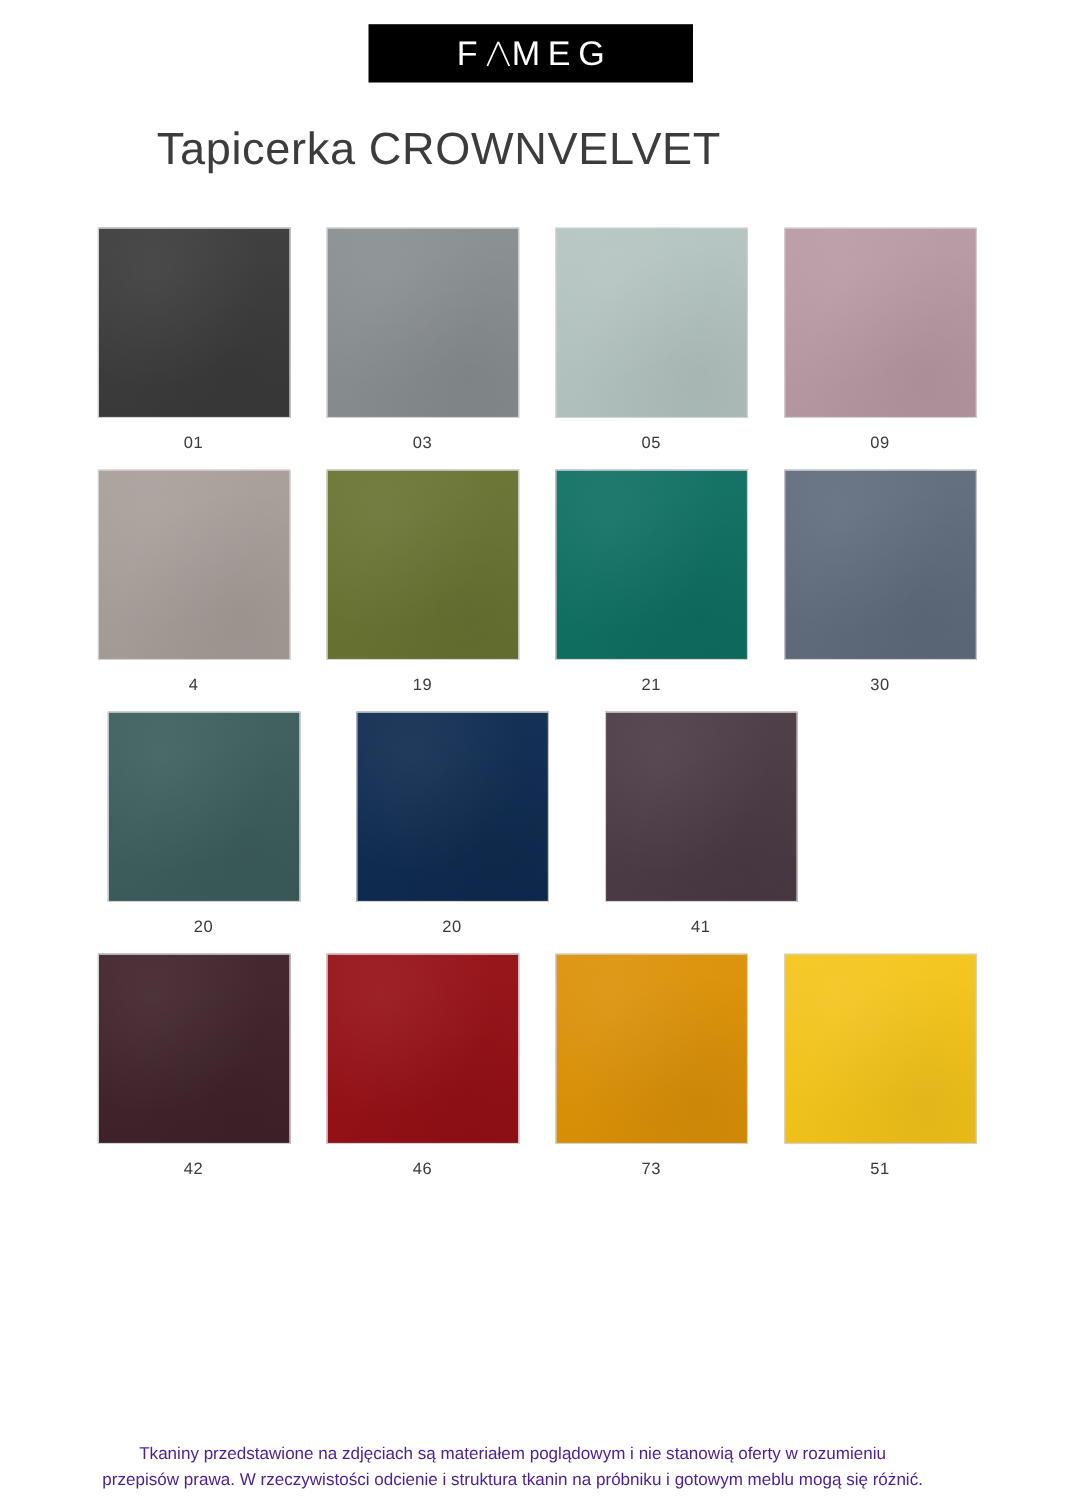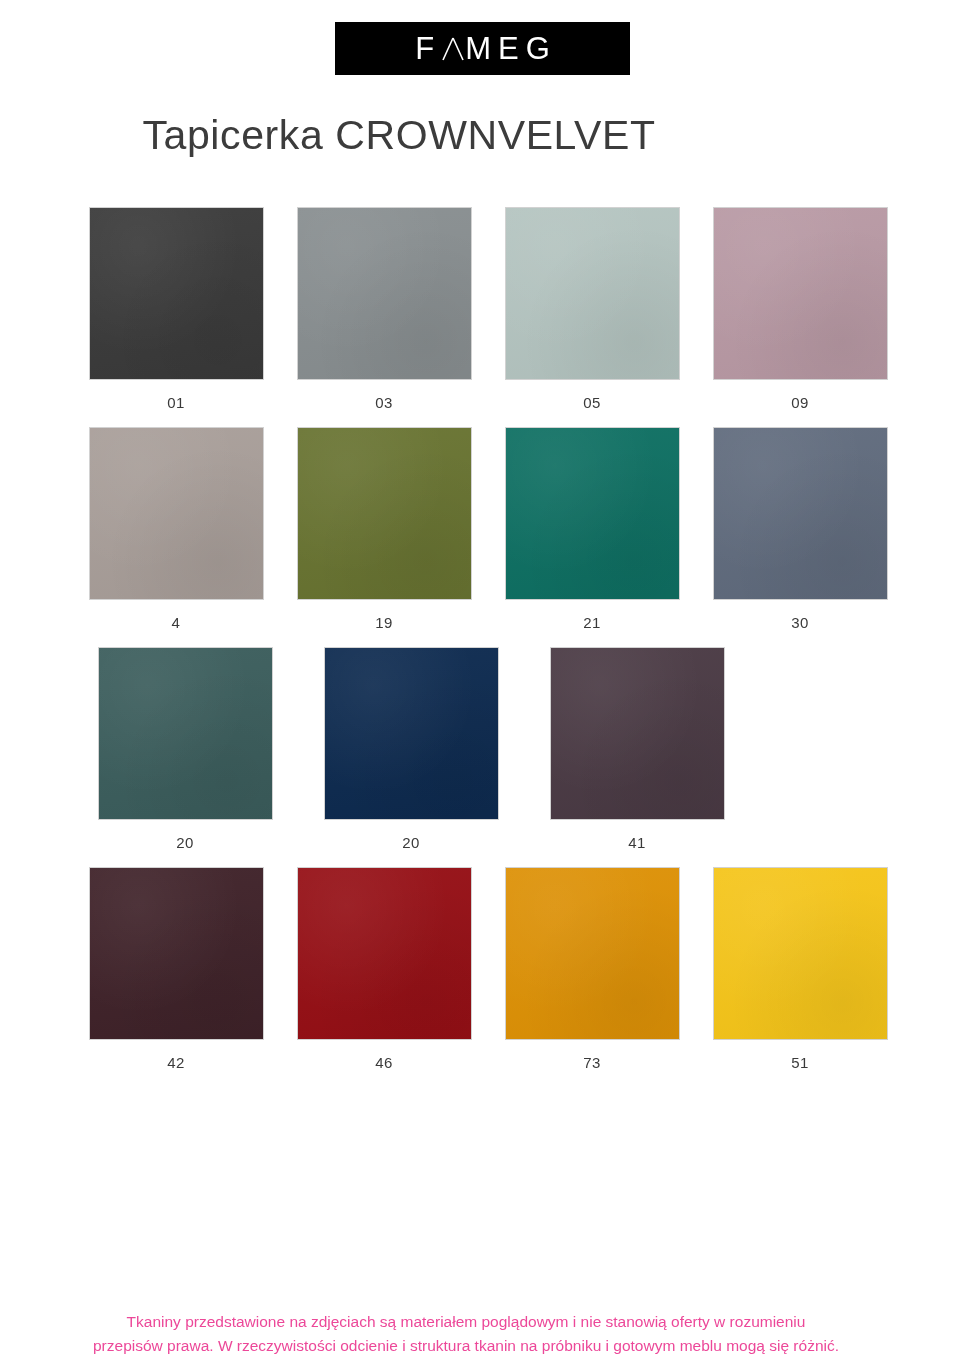--- a/index.html
+++ b/index.html
@@ -116,21 +116,21 @@
   
   .footer {
     position: absolute;
     left: 0;
     bottom: 14px;
     width: 932px;
     text-align: center;
     font-size: 15.5px;
     font-weight: 400;
     line-height: 1.55;
-    color: #ec4899;
+    color: #4c1d95;
     padding: 0 40px;
     box-sizing: border-box;
   }
   .footer-line { display: block; }
 </style>
 </head>
 <body>
 
 <div class="logo-wrap">
   <div class="logo-text">

